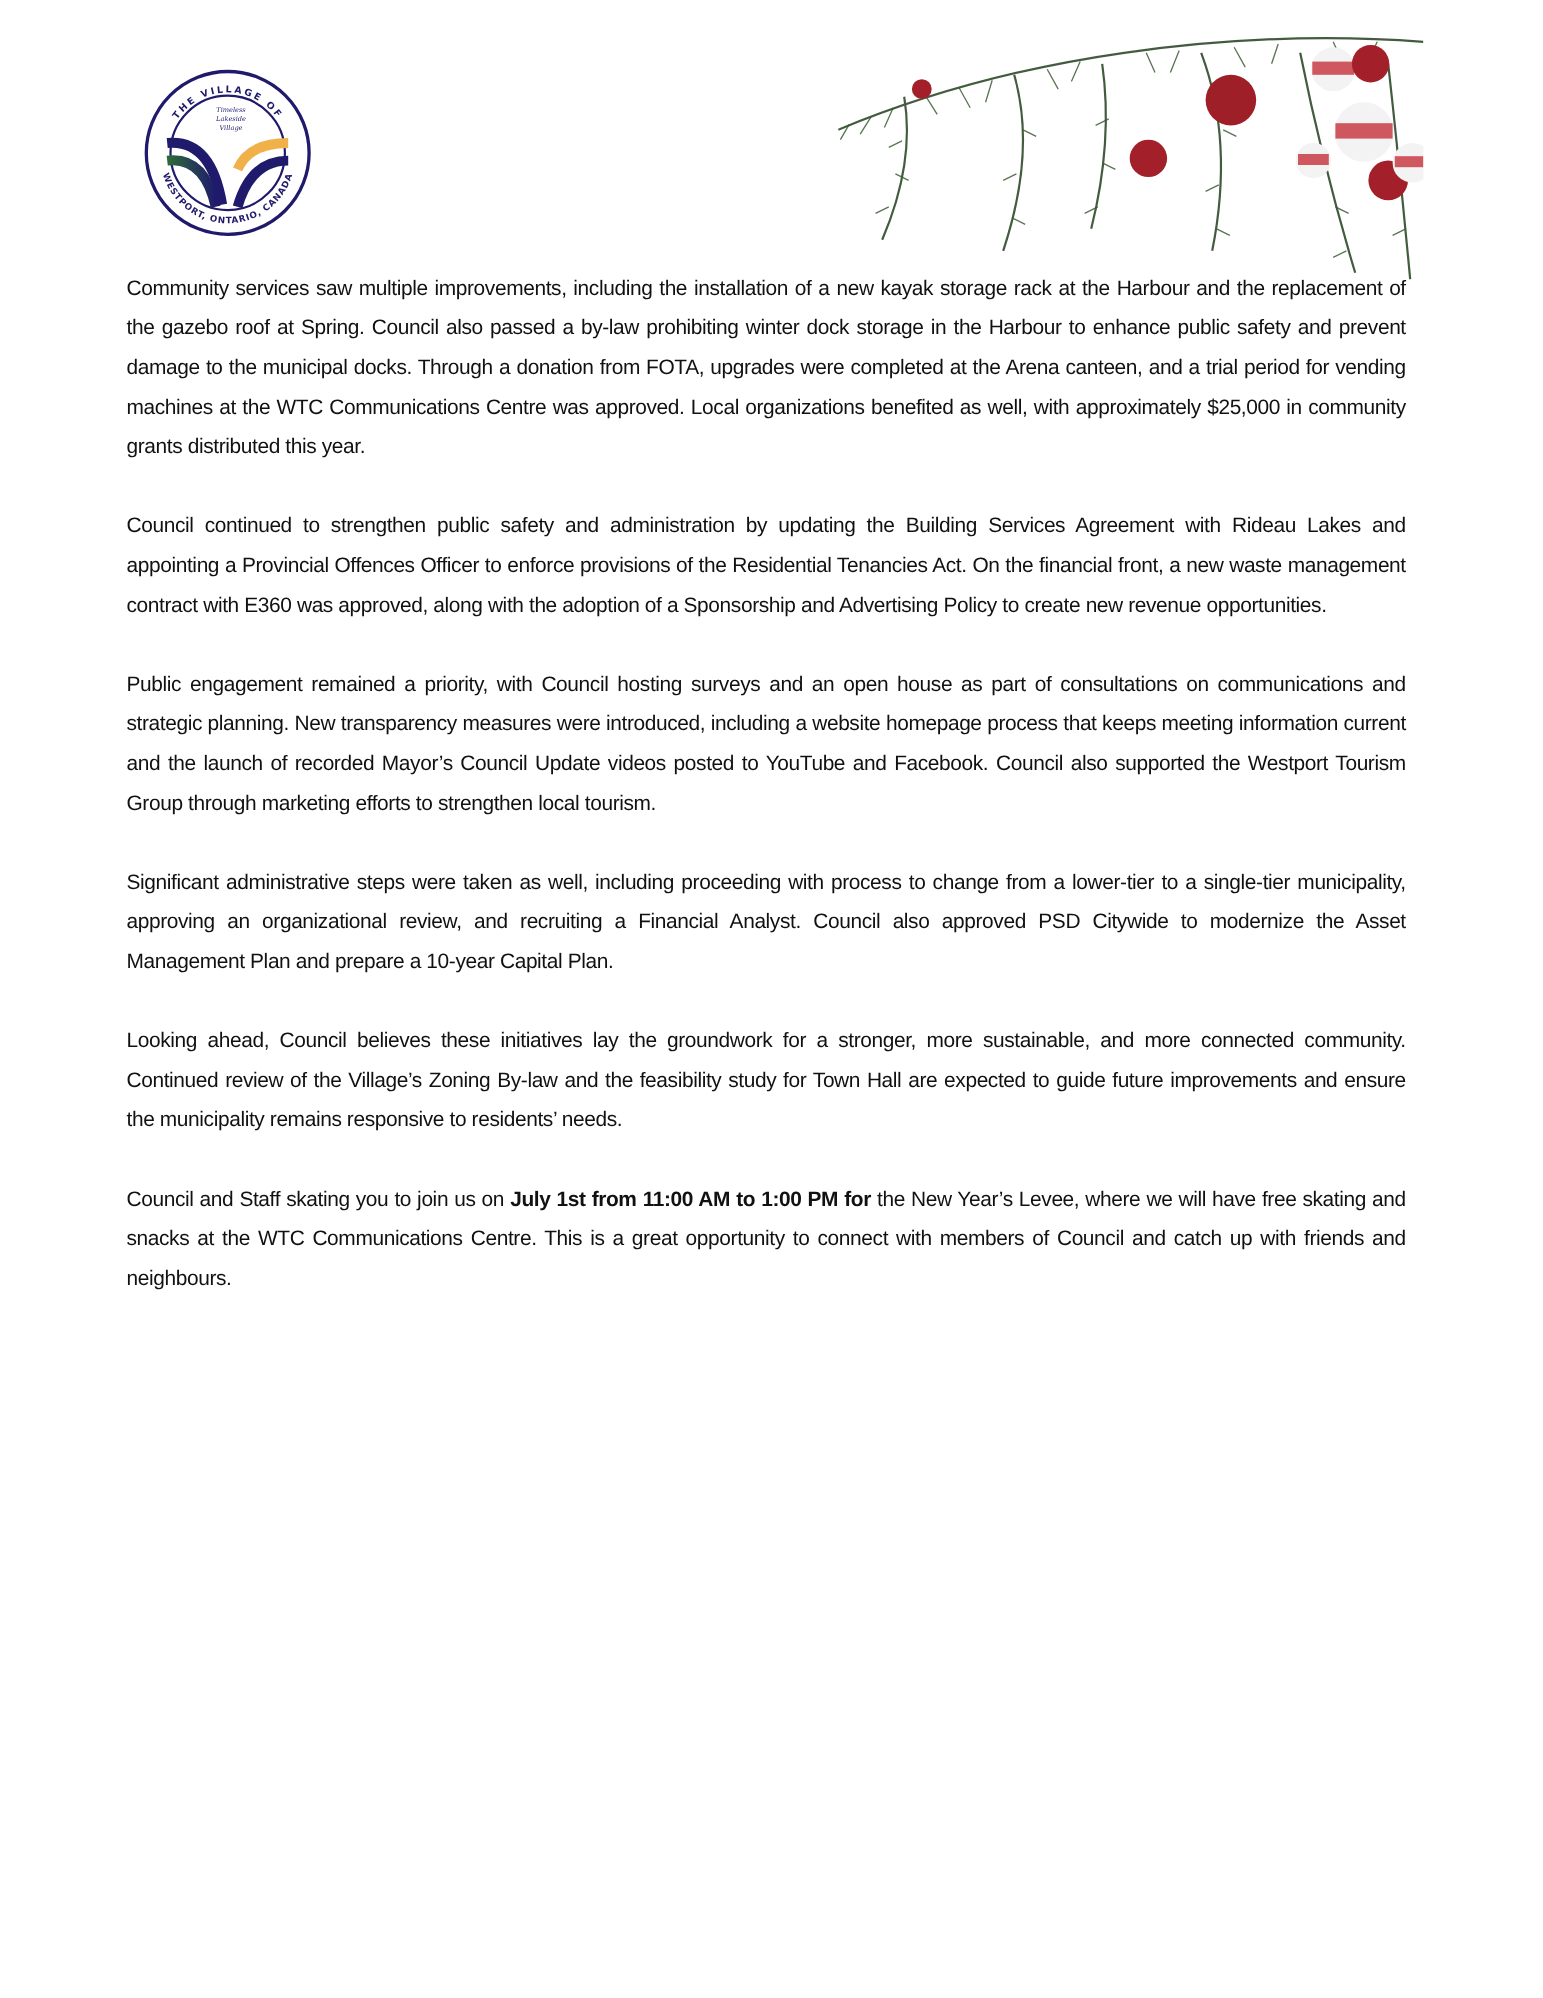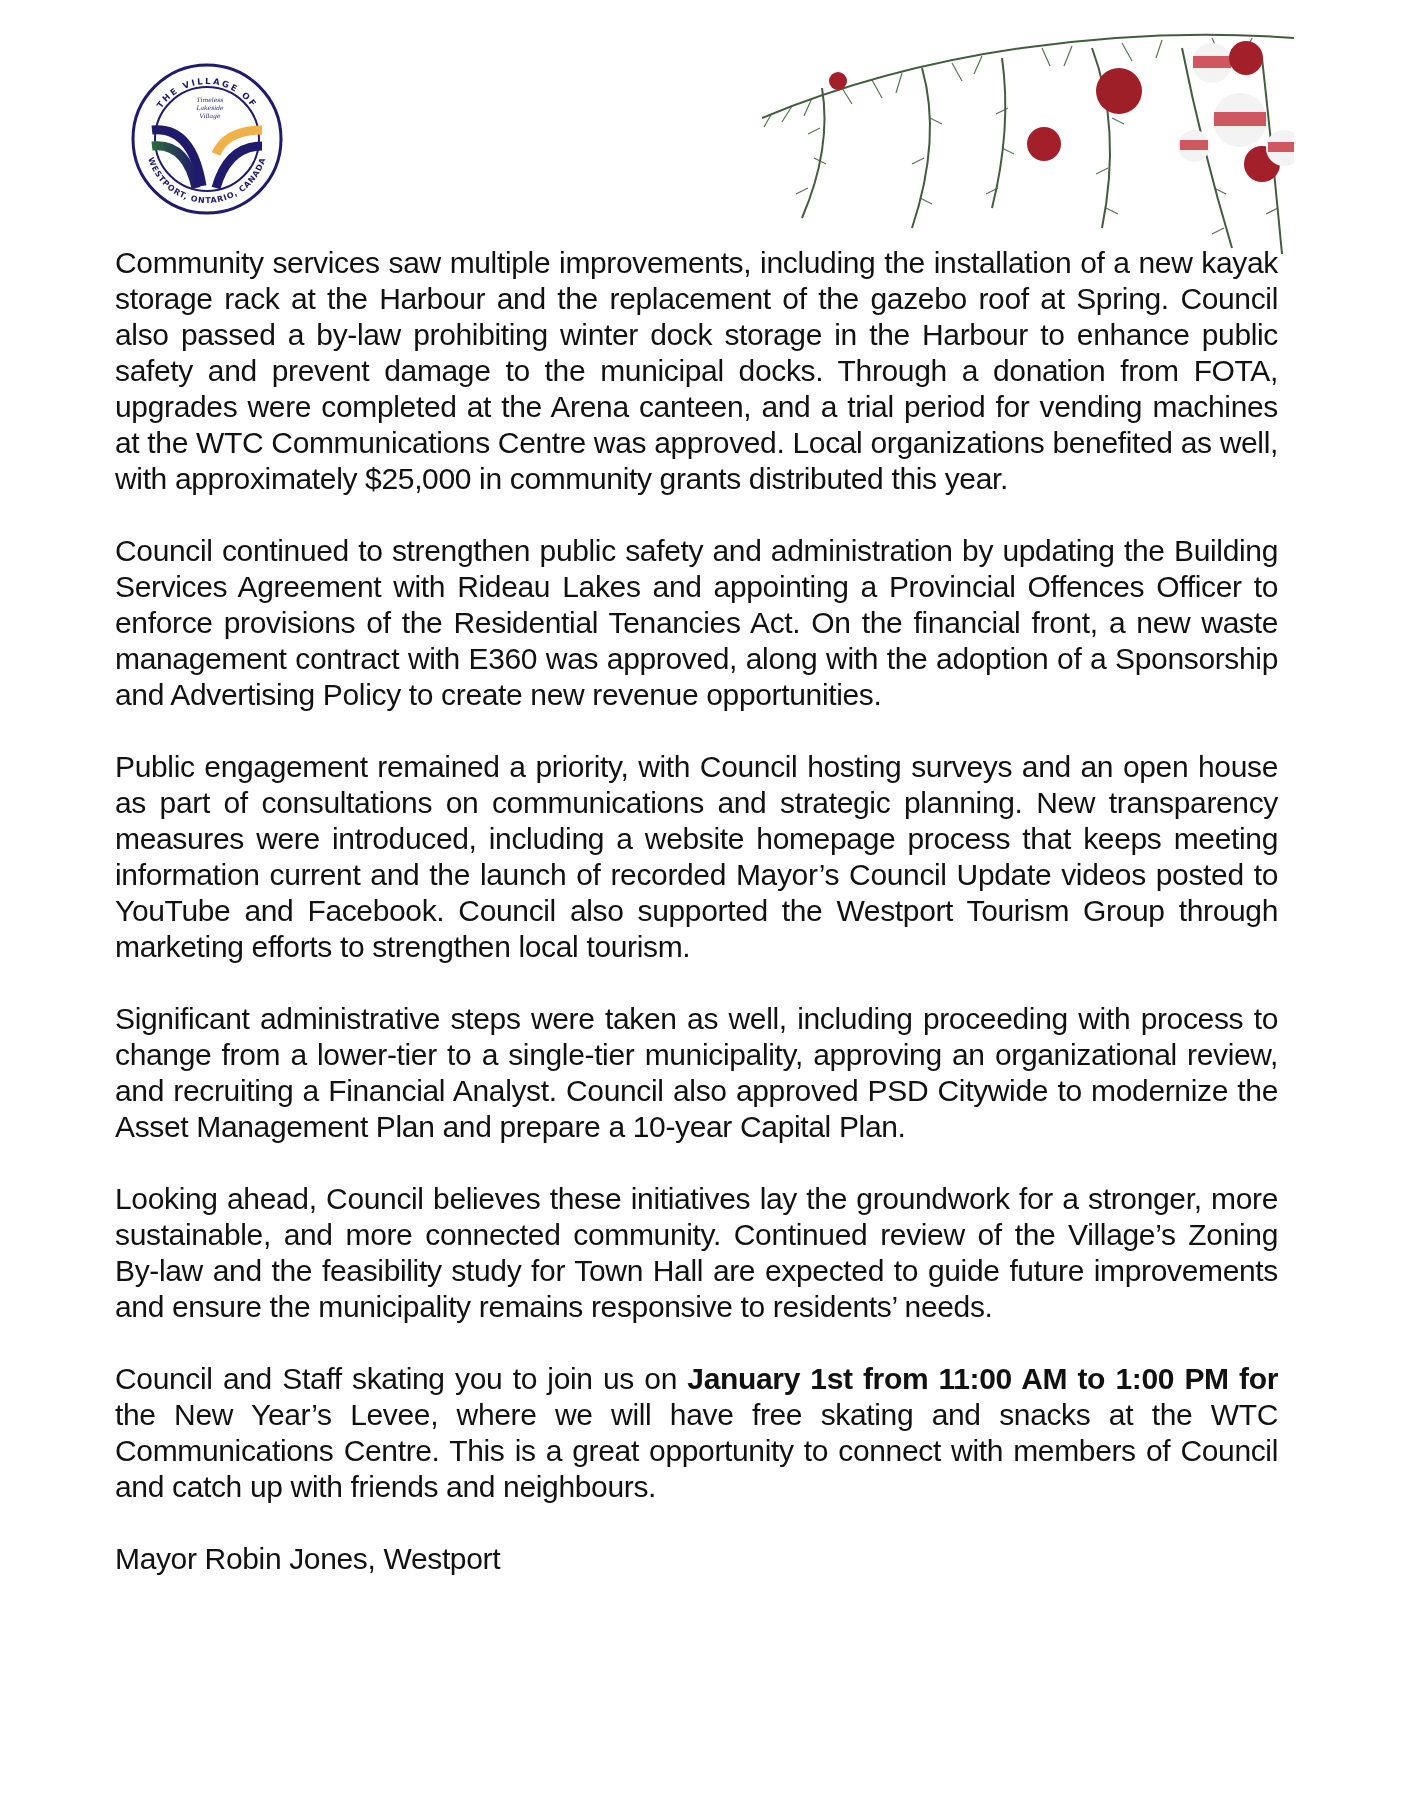--- a/index.html
+++ b/index.html
@@ -9,21 +9,21 @@
   
   .logo { position: absolute; left: 130px; top: 62px; width: 154px; height: 154px; }
 
   
   .holiday-art { position: absolute; left: 762px; top: 28px; width: 532px; height: 226px; }
 
   
   .content {
     position: absolute; left: 115px; top: 245px; width: 1163px;
     font-family: "Liberation Sans", sans-serif;
-    font-size: 30px; line-height: 36px; color: #111;
+    font-size: 19px; line-height: 36px; color: #111;
     letter-spacing: -0.35px;
   }
   .content p { margin: 0 0 36px 0; text-align: justify; text-align-last: left; }
   .content b { font-weight: bold; }
   .signature { margin-top: 0; }
 </style>
 </head>
 <body>
 
 <div class="page">
@@ -87,17 +87,16 @@
       <rect x="506" y="114" width="26" height="10" fill="#c5303a" opacity="0.8"></rect>
     </g>
   </svg>
 
   <div class="content">
     <p>Community services saw multiple improvements, including the installation of a new kayak storage rack at the Harbour and the replacement of the gazebo roof at Spring. Council also passed a by-law prohibiting winter dock storage in the Harbour to enhance public safety and prevent damage to the municipal docks. Through a donation from FOTA, upgrades were completed at the Arena canteen, and a trial period for vending machines at the WTC Communications Centre was approved. Local organizations benefited as well, with approximately $25,000 in community grants distributed this year.</p>
     <p>Council continued to strengthen public safety and administration by updating the Building Services Agreement with Rideau Lakes and appointing a Provincial Offences Officer to enforce provisions of the Residential Tenancies Act. On the financial front, a new waste management contract with E360 was approved, along with the adoption of a Sponsorship and Advertising Policy to create new revenue opportunities.</p>
     <p>Public engagement remained a priority, with Council hosting surveys and an open house as part of consultations on communications and strategic planning. New transparency measures were introduced, including a website homepage process that keeps meeting information current and the launch of recorded Mayor’s Council Update videos posted to YouTube and Facebook. Council also supported the Westport Tourism Group through marketing efforts to strengthen local tourism.</p>
     <p>Significant administrative steps were taken as well, including proceeding with process to change from a lower-tier to a single-tier municipality, approving an organizational review, and recruiting a Financial Analyst. Council also approved PSD Citywide to modernize the Asset Management Plan and prepare a 10-year Capital Plan.</p>
     <p>Looking ahead, Council believes these initiatives lay the groundwork for a stronger, more sustainable, and more connected community. Continued review of the Village’s Zoning By-law and the feasibility study for Town Hall are expected to guide future improvements and ensure the municipality remains responsive to residents’ needs.</p>
-    <p><span>Council and Staff skating you to join us on </span><b>January 1st from 11:00 AM to 1:00 PM for</b><span> the New Year’s Levee, where we will have free skating and snacks at the WTC Communications Centre. This is a great opportunity to connect with members of Council and catch up with friends and neighbours.</span></p>
-    <p class="signature">Mayor Robin Jones, Westport</p>
+    <p><span>Council and Staff skating you to join us on </span><b>July 1st from 11:00 AM to 1:00 PM for</b><span> the New Year’s Levee, where we will have free skating and snacks at the WTC Communications Centre. This is a great opportunity to connect with members of Council and catch up with friends and neighbours.</span></p>
   </div>
 
 </div>
 
 </body></html>

